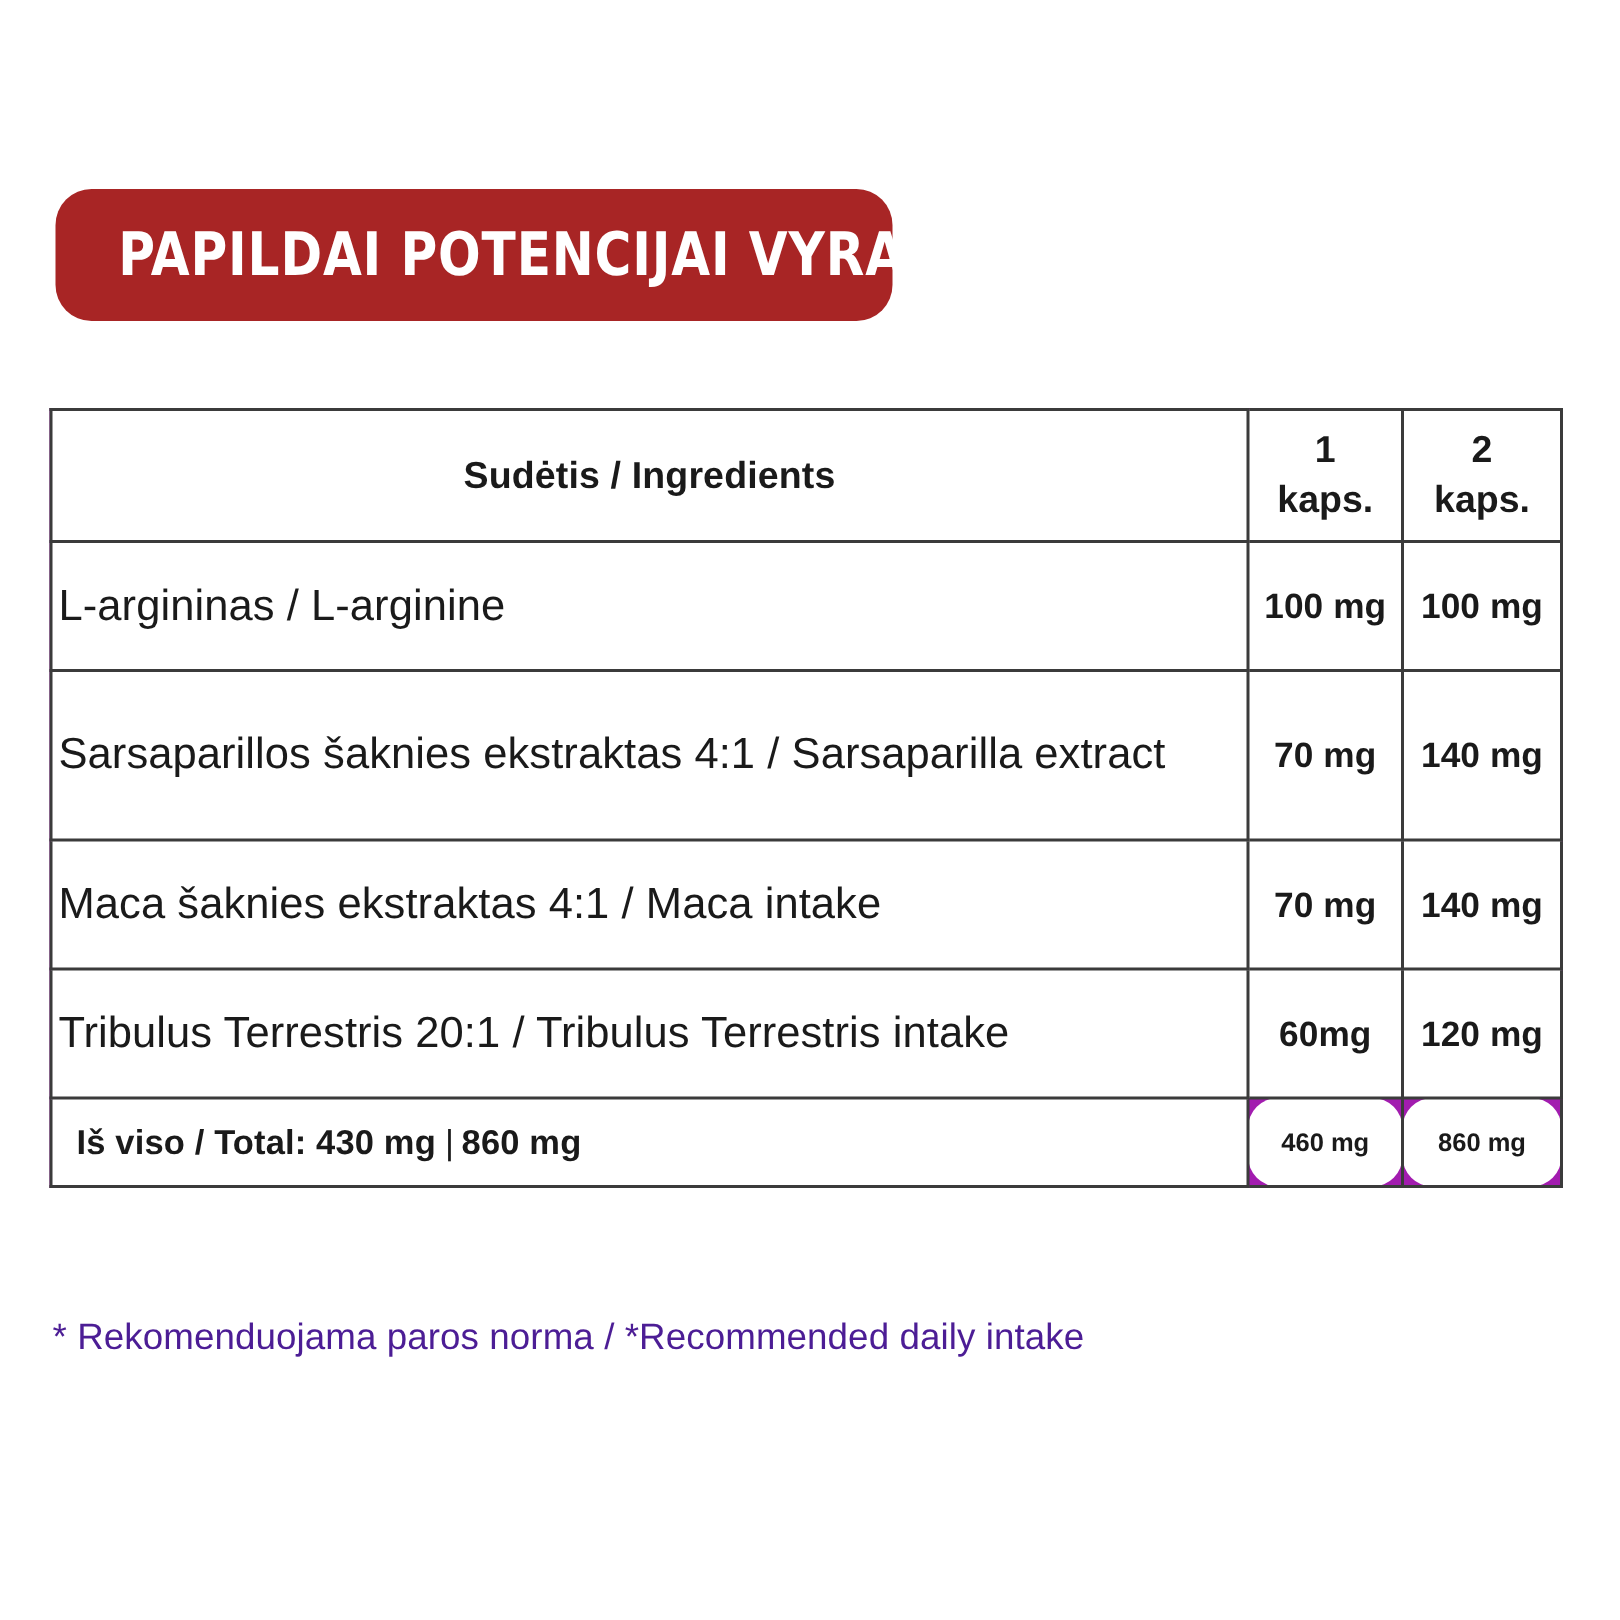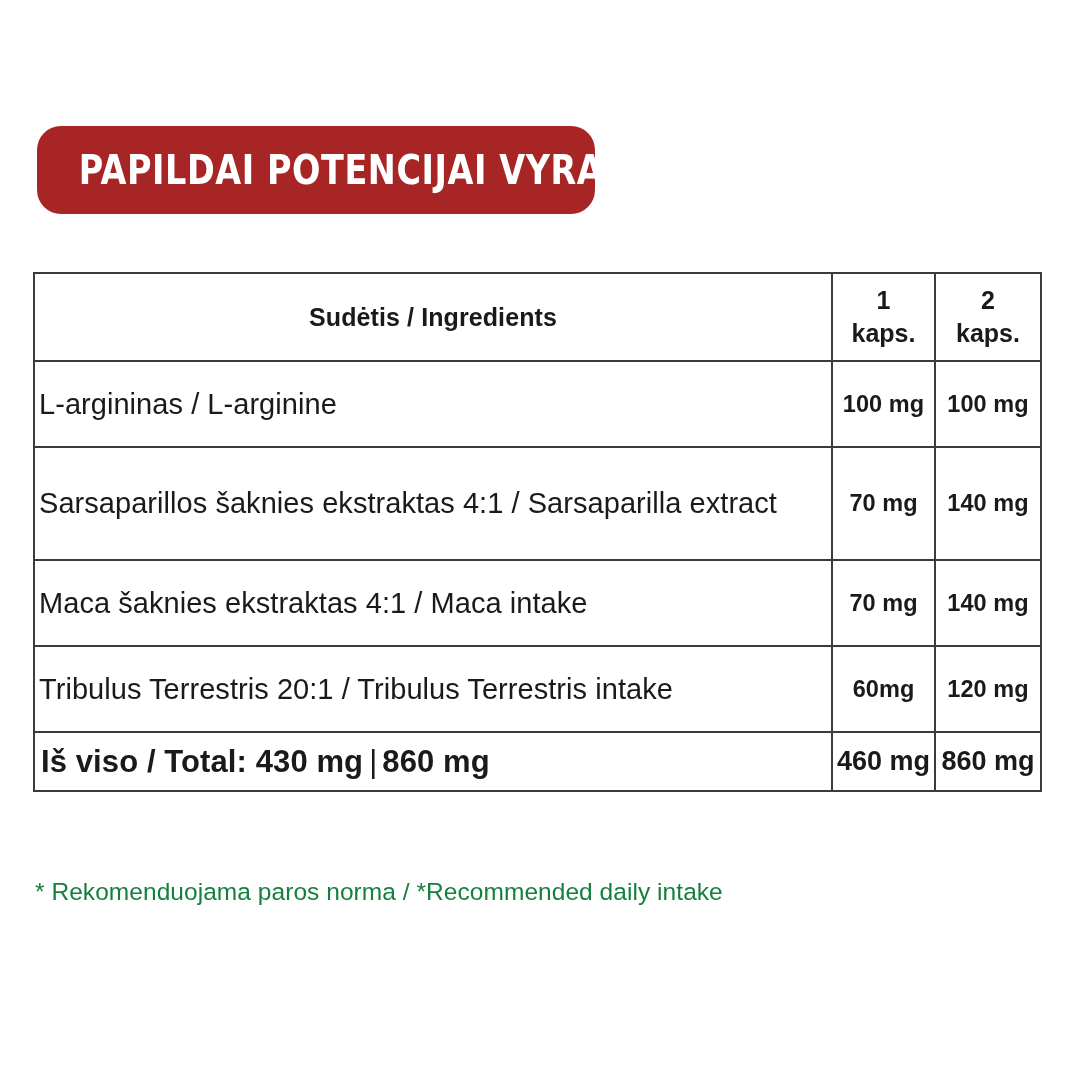--- a/index.html
+++ b/index.html
@@ -108,45 +108,46 @@
   }
 
   .row-h1 td { height: 58px; }
   .row-h2 td { height: 85px; }
 
   
   .total-row td {
     height: 57px;
   }
   .total-row .cell-name {
-    font-size: 31px;
-    font-weight: 700;
-    padding-left: 6px;
+    font-size: 23px;
+    font-weight: 700;
+    padding-left: 16px;
     letter-spacing: 0.1px;
   }
   .total-row .cell-dose {
-    font-size: 27px;
+    font-size: 17px;
     font-weight: 700;
     text-align: center;
     white-space: nowrap;
+    border-radius: 20px;
   }
   .total-sep {
     display: inline-block;
     padding: 0 5px 0 6px;
     font-weight: 400;
   }
 
   
   .footnote {
     position: absolute;
     left: 35px;
     top: 878px;
     font-size: 24.5px;
     font-weight: 400;
-    color: #15803d;
+    color: #4c1d95;
     letter-spacing: 0.05px;
     white-space: nowrap;
   }
 </style>
 </head>
 <body>
 
 <div class="page">
 
   <div class="banner">

